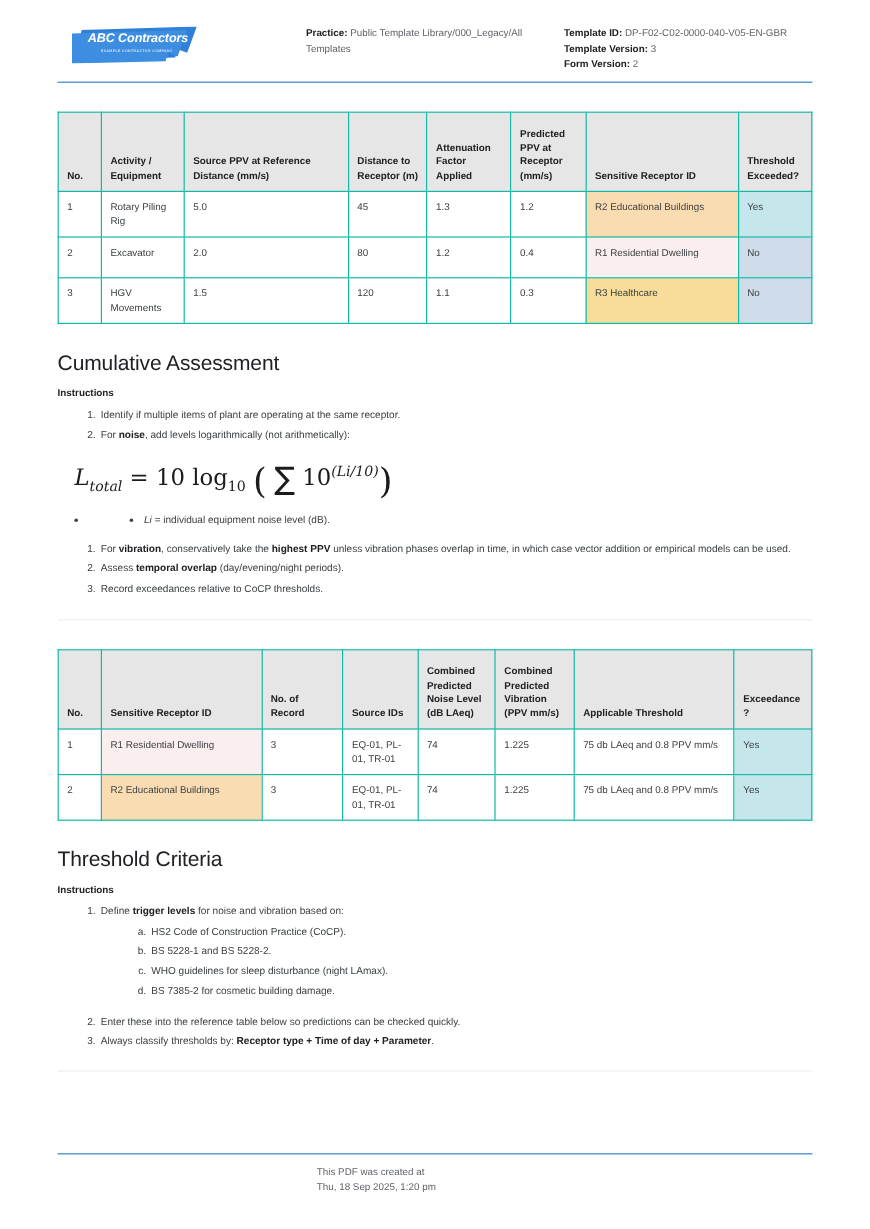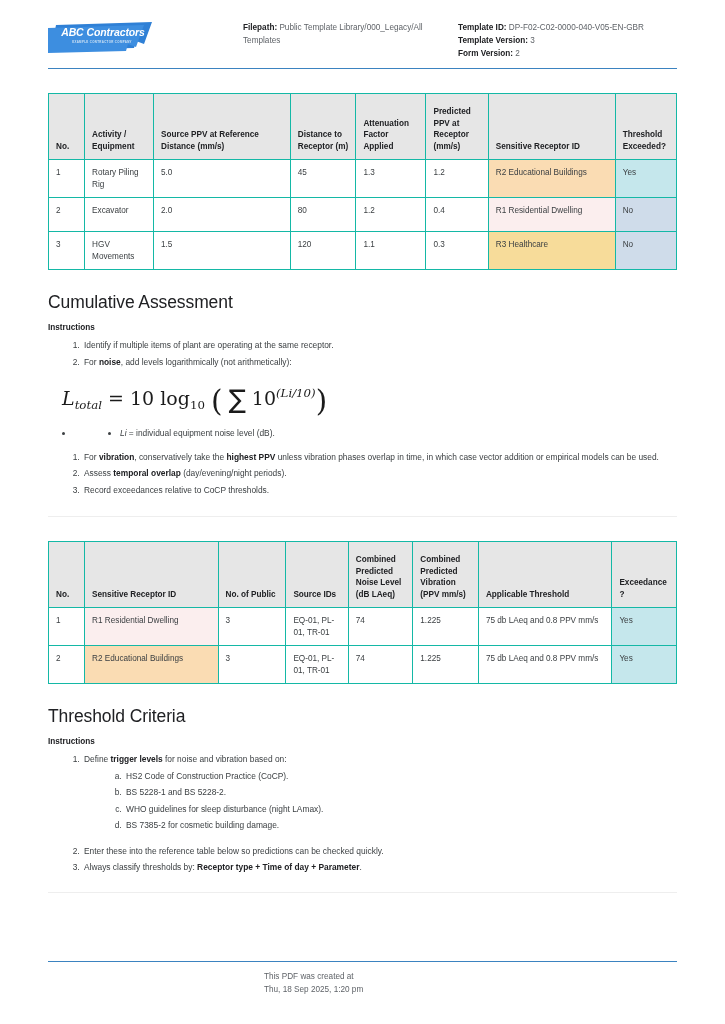--- a/index.html
+++ b/index.html
@@ -13,21 +13,21 @@
     position: relative;
     overflow: hidden;
   }
 
   .page { position: relative; width: 725px; height: 1024px; padding: 0; }
 
   
   .header {
     display: flex;
     align-items: flex-start;
-    padding: 14px 48px 0 48px;
+    padding: 14px 48px 0 60px;
     height: 62px;
   }
   .logo-wrap { width: 195px; flex: 0 0 195px; padding-top: 8px; }
   .logo {
     position: relative;
     width: 104px;
     height: 31px;
   }
   .logo-shape {
     position: absolute;
@@ -186,21 +186,21 @@
         <svg class="logo-shape" viewBox="0 0 104 31">
           <polygon points="8,3 104,0 96,22 88,19 86,26 3,28" fill="#2f80d6"></polygon>
           <polygon points="0,6 96,3 88,25 80,22 78,29 0,31" fill="#3d8ee0"></polygon>
         </svg>
         <div class="logo-text">ABC Contractors</div>
         <div class="logo-sub">EXAMPLE CONTRACTOR COMPANY</div>
       </div>
     </div>
 
     <div class="meta-col filepath">
-      <b>Filepath:</b>
+      <b>Practice:</b>
       <span>Public Template Library/000_Legacy/All Templates</span>
     </div>
 
     <div class="meta-col ids">
       <div>
         <b>Template ID:</b>
         <span>DP-F02-C02-0000-040-V05-EN-GBR</span>
       </div>
       <div>
         <b>Template Version:</b>
@@ -320,21 +320,21 @@
         <col style="width:57px">
         <col style="width:59px">
         <col style="width:60px">
         <col style="width:122px">
         <col style="width:59px">
       </colgroup>
       <thead>
         <tr>
           <th>No.</th>
           <th>Sensitive Receptor ID</th>
-          <th>No. of Public</th>
+          <th>No. of Record</th>
           <th>Source IDs</th>
           <th>Combined Predicted Noise Level (dB LAeq)</th>
           <th>Combined Predicted Vibration (PPV mm/s)</th>
           <th>Applicable Threshold</th>
           <th>Exceedance?</th>
         </tr>
       </thead>
       <tbody>
         <tr>
           <td>1</td>

